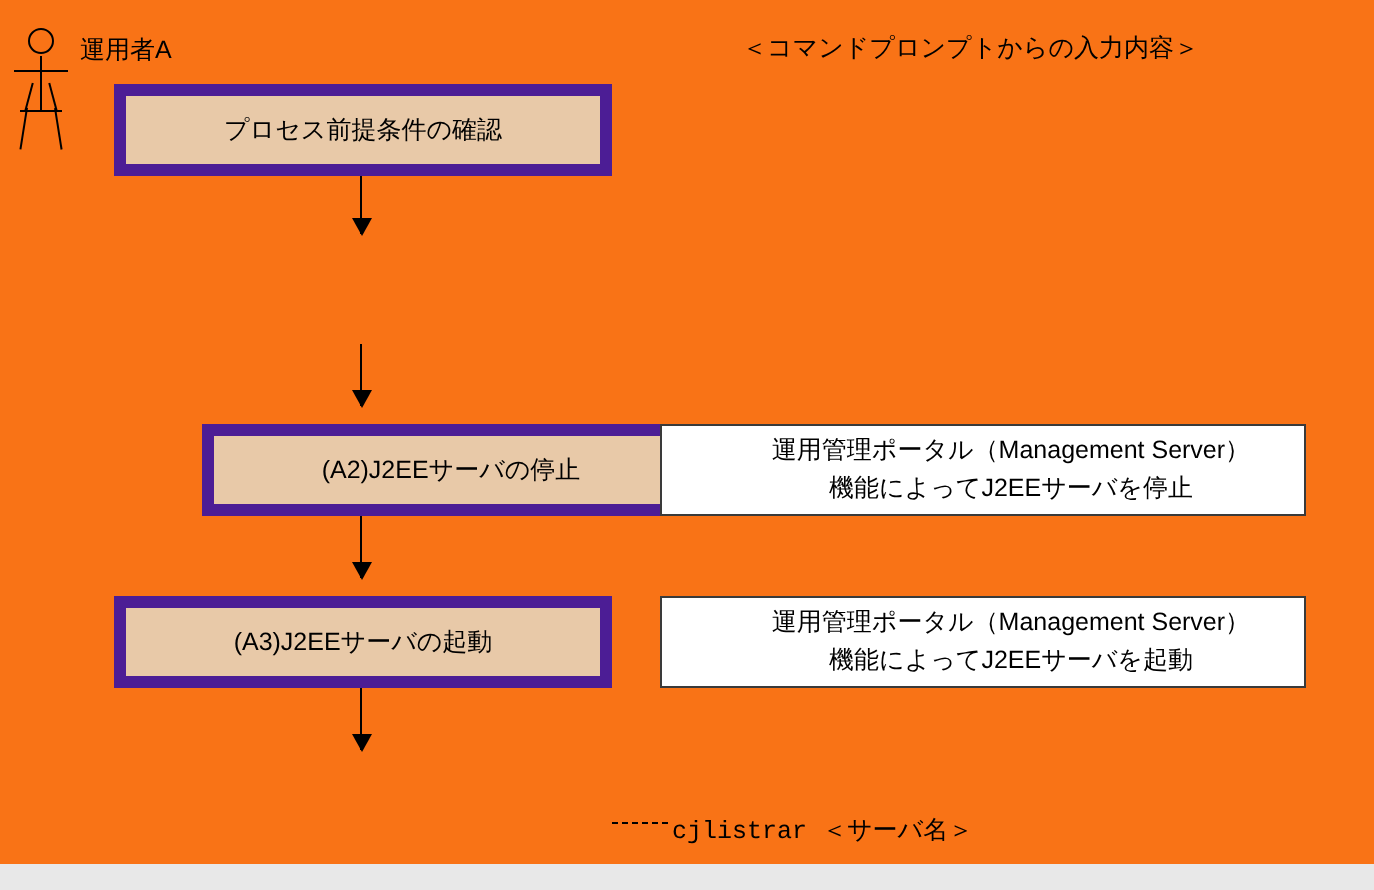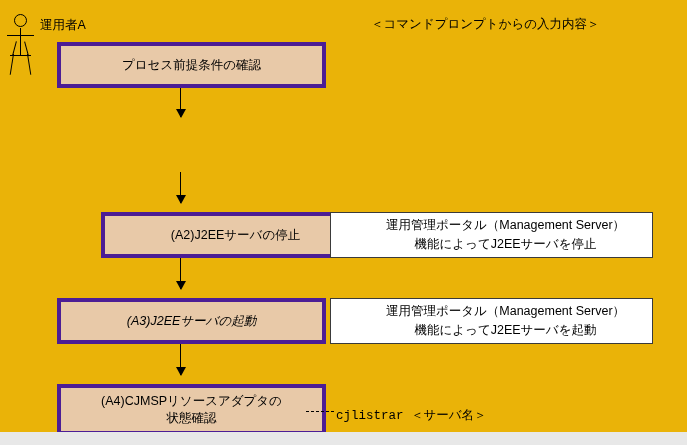--- a/index.html
+++ b/index.html
@@ -4,21 +4,21 @@
 <style>
   html, body {
     margin: 0;
     padding: 0;
     background: #ffffff;
   }
   #canvas {
     position: relative;
     width: 687px;
     height: 445px;
-    background: #eab308;
+    background: #f97316;
     font-family: "Liberation Sans", sans-serif;
     overflow: hidden;
   }
   
   .actor {
     position: absolute;
     left: 4px;
     top: 14px;
     width: 36px;
     height: 62px;
@@ -104,23 +104,23 @@
     color: #000;
     white-space: nowrap;
   }
   #actor-label { left: 40px; top: 17px; }
   #column-header { left: 371px; top: 16px; }
 
   
   .pbox {
     position: absolute;
     left: 57px;
-    width: 269px;
+    width: 249px;
     background: #e8c9a8;
-    border: 4px solid #4c1d95;
+    border: 6px solid #4c1d95;
     box-sizing: border-box;
     display: flex;
     align-items: center;
     justify-content: center;
     text-align: center;
     font-size: 12.5px;
     color: #000;
     line-height: 1.35;
   }
   
@@ -210,28 +210,24 @@
 
   <div class="pbox" style="top:42px; height:46px;">
     <span class="inner">プロセス前提条件の確認</span>
   </div>
 
 
   <div class="pbox" style="top:212px; height:46px;margin-left:44px;">
     <span class="inner">(A2)J2EEサーバの停止</span>
   </div>
 
-  <div class="pbox" style="top:298px; height:46px;font-style:italic;">
+  <div class="pbox" style="top:298px; height:46px;">
     <span class="inner">(A3)J2EEサーバの起動</span>
   </div>
 
-  <div class="pbox" style="top:384px; height:51px;">
-    <span class="inner">(A4)CJMSPリソースアダプタの
-状態確認</span>
-  </div>
 
   <div class="nbox" style="top:212px; height:46px;">
     <span class="inner">運用管理ポータル（Management Server）
 機能によってJ2EEサーバを停止</span>
   </div>
 
   <div class="nbox" style="top:298px; height:46px;">
     <span class="inner">運用管理ポータル（Management Server）
 機能によってJ2EEサーバを起動</span>
   </div>

